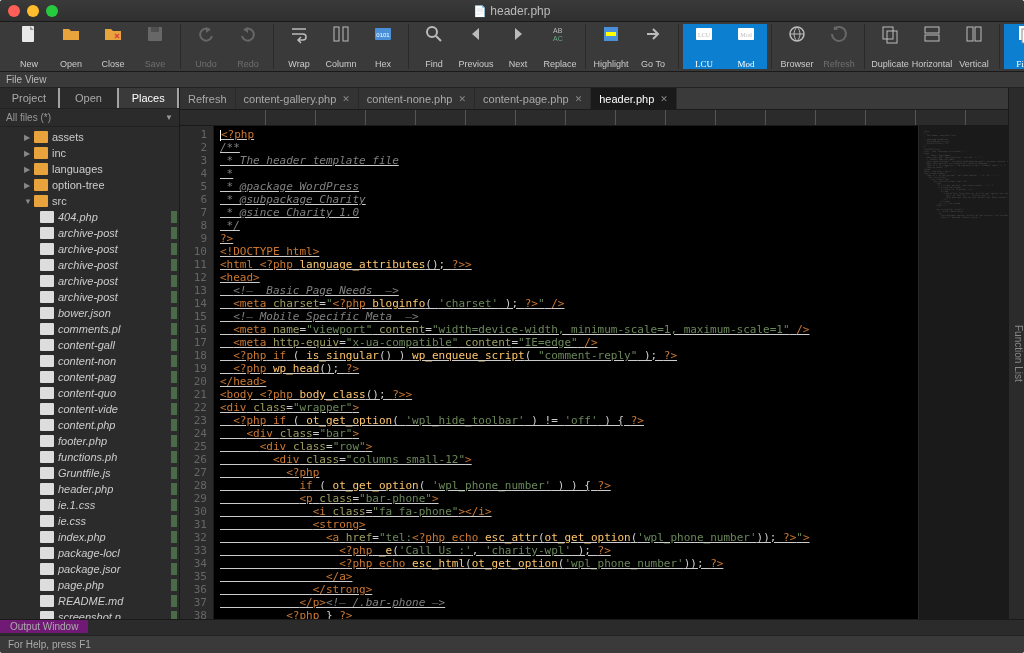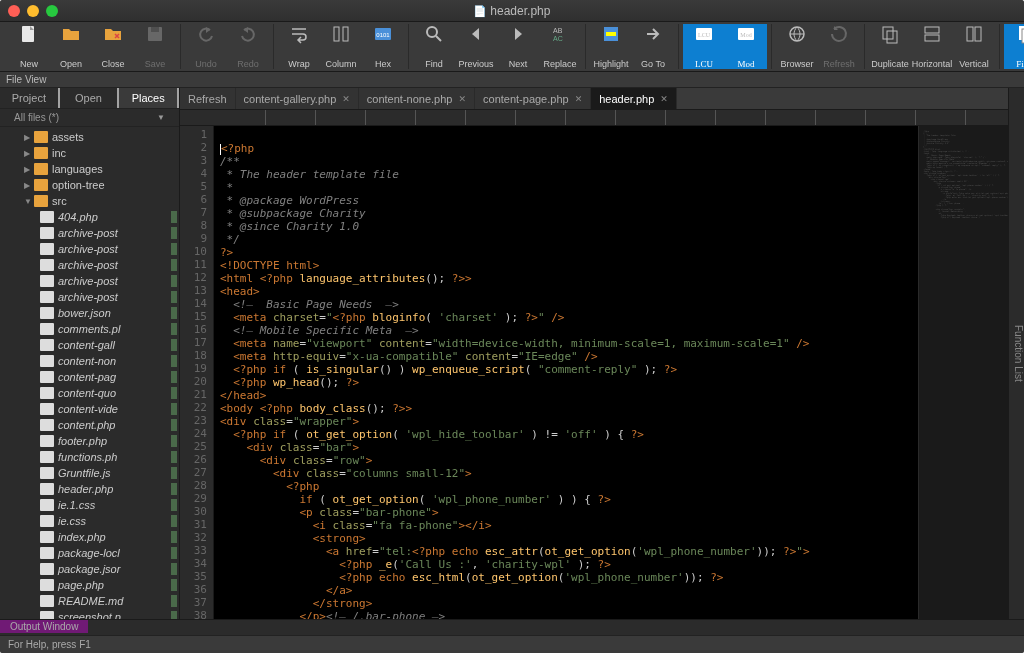--- a/index.html
+++ b/index.html
@@ -20,21 +20,21 @@
 .tb-ico { width: 20px; height: 20px; display: flex; align-items: center; justify-content: center; font-size: 16px; }
 .tb-ico svg { width: 20px; height: 20px; }
 
 .fileview-bar { height: 16px; background: #3a3a3a; color: #bbb; font-size: 10px; padding: 0 6px; line-height: 16px; border-bottom: 1px solid #222; }
 
 .main { flex: 1; display: flex; overflow: hidden; }
 .sidebar { width: 180px; background: #2b2b2b; border-right: 1px solid #1a1a1a; display: flex; flex-direction: column; }
 .sb-tabs { display: flex; background: #2b2b2b; border-bottom: 1px solid #222; }
 .sb-tab { flex: 1; text-align: center; padding: 4px 0; font-size: 11px; color: #aaa; cursor: pointer; border-right: 2px solid #a3a3a3; }
 .sb-tab.active { background: #3a3a3a; color: #fff; }
-.sb-filter { padding: 3px 14px; background: #2b2b2b; color: #999; font-size: 10px; border-bottom: 1px solid #222; display: flex; justify-content: space-between; align-items: center; }
+.sb-filter { padding: 3px 6px; background: #2b2b2b; color: #999; font-size: 10px; border-bottom: 1px solid #222; display: flex; justify-content: space-between; align-items: center; }
 .filetree { flex: 1; overflow: auto; padding: 2px 0; }
 .ft-item { display: flex; align-items: center; padding: 1px 4px 1px 8px; color: #ccc; font-size: 11px; height: 16px; cursor: pointer; position: relative; }
 .ft-folder { font-weight: normal; }
 .ft-arrow { width: 10px; font-size: 8px; color: #888; }
 .ft-ico { width: 14px; height: 12px; margin-right: 4px; background: #e8a33d; border-radius: 1px; }
 .ft-ico.file { background: #ddd; }
 .ft-item.indent1 { padding-left: 24px; }
 .ft-item.indent2 { padding-left: 40px; font-style: italic; }
 .ft-mark { position: absolute; right: 2px; width: 6px; height: 12px; background: #4a6a4a; }
 
@@ -42,21 +42,21 @@
 .tabstrip { height: 22px; background: #3a3a3a; display: flex; border-bottom: 1px solid #1a1a1a; }
 .doctab { display: flex; align-items: center; padding: 0 8px; font-size: 11px; color: #aaa; border-right: 1px solid #2a2a2a; cursor: pointer; gap: 6px; background: #333; }
 .doctab.active { background: #1a1a1a; color: #fff; }
 .doctab .x { font-size: 9px; color: #888; }
 .ruler { height: 16px; background: #2b2b2b; border-bottom: 1px solid #1a1a1a; position: relative; overflow: hidden; }
 .ruler-marks { position: absolute; left: 36px; right: 0; height: 100%; background: repeating-linear-gradient(90deg, transparent 0, transparent 49px, #555 49px, #555 50px); }
 
 .code-area { flex: 1; display: flex; overflow: hidden; background: #000; font-family: Menlo, Consolas, monospace; font-size: 11px; line-height: 13px; }
 .gutter { width: 34px; background: #2b2b2b; text-align: right; color: #666; padding: 2px 6px 2px 2px; border-right: 1px solid #1a1a1a; user-select: none; }
 .gutter div { height: 13px; }
-.code { flex: 1; padding: 16px 6px; white-space: pre; overflow: auto; color: #ccc; }
+.code { flex: 1; padding: 2px 6px; white-space: pre; overflow: auto; color: #ccc; text-decoration: underline; }
 .code .line { height: 13px; }
 .minimap { width: 90px; background: #1a1a1a; border-left: 1px solid #2a2a2a; padding: 4px; overflow: hidden; }
 .minimap-content { font-size: 2px; line-height: 2px; color: #555; white-space: pre; transform-origin: top left; }
 .fnlist-tab { width: 16px; background: #2b2b2b; border-left: 1px solid #1a1a1a; writing-mode: vertical-rl; font-size: 10px; color: #888; padding: 4px 0; text-align: center; }
 
 
 .s-tag { color: #cc7832; } .s-attr { color: #9f9f5f; } .s-str { color: #6a8759; }
 .s-php { color: #cc7832; } .s-key { color: #cc7832; } .s-fn { color: #ffc66d; } .s-cmt { color: #808080; font-style: italic; }
 .cursor-mark { display: inline-block; width: 1px; height: 11px; background: #fff; vertical-align: middle; }
 

